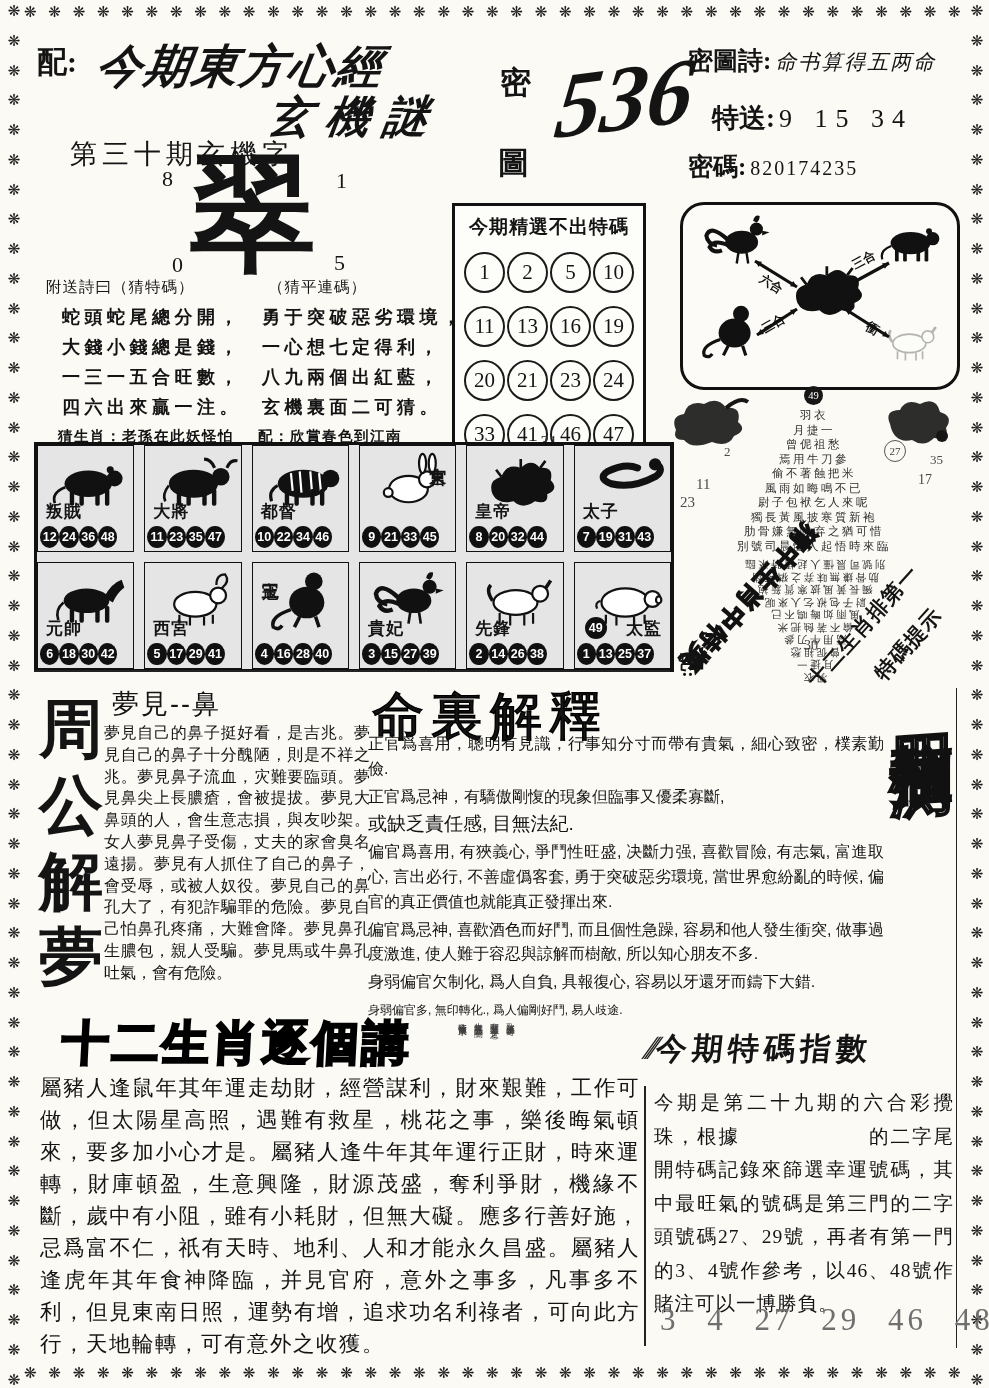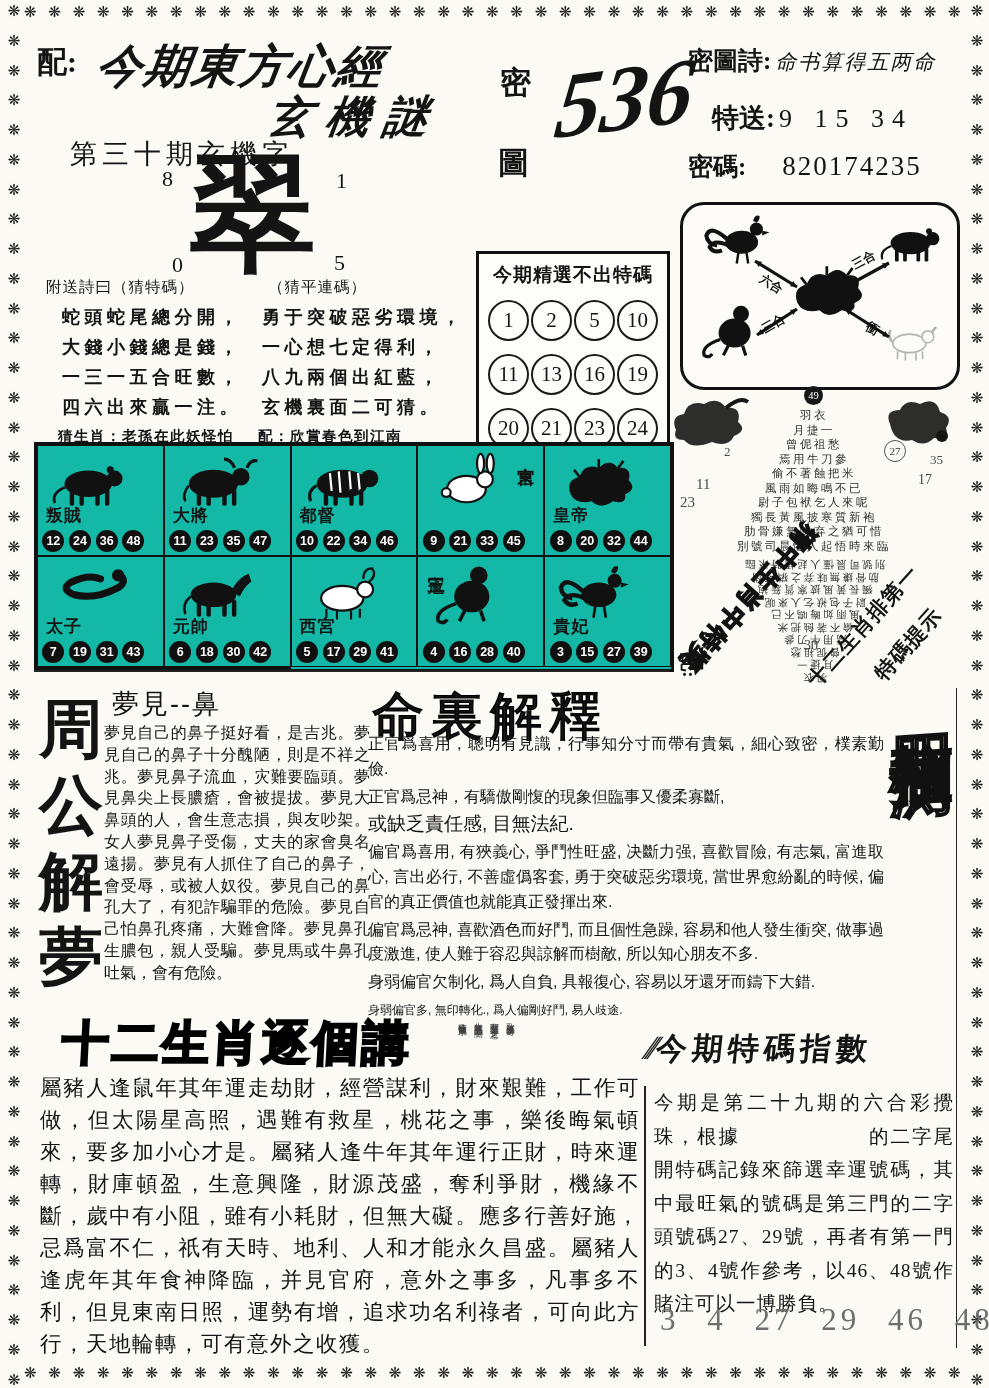--- a/index.html
+++ b/index.html
@@ -24,22 +24,22 @@
   .poemfoot{font-size:14.5px;letter-spacing:1.5px;line-height:24px;font-weight:600;}
   
   .exbox{border:3px solid #111;background:#fdfdfa;}
   .extitle{font-size:19px;font-weight:bold;text-align:center;letter-spacing:1px;margin-top:8px;}
   .exgrid{display:grid;grid-template-columns:repeat(4,1fr);row-gap:13px;padding:12px 8px 0 8px;justify-items:center;}
   .excirc{width:37px;height:37px;border:2px solid #1a1a1a;border-radius:50%;display:flex;
           align-items:center;justify-content:center;font-size:21px;}
   
   .relbox{border:3px solid #111;border-radius:24px;overflow:hidden;background:#fcfbf7;}
   
-  .zgrid{display:grid;grid-template-columns:repeat(5,1fr);grid-template-rows:repeat(2,1fr);
-         border:3px solid #111;background:#14b8a6;}
+  .zgrid{display:grid;grid-template-columns:repeat(6,1fr);grid-template-rows:repeat(2,1fr);
+         border:3px solid #111;background:#e5e5e5;gap:10px;}
   .zcell{border:1.2px solid #111;position:relative;overflow:hidden;}
   .ztitle{position:absolute;font-size:17px;font-weight:bold;font-family:"Liberation Sans",sans-serif;letter-spacing:1px;}
   .znums{position:absolute;bottom:3px;left:2px;right:16px;display:flex;justify-content:space-around;align-items:flex-end;}
   .zbadge{width:22px;height:22px;border-radius:50%;background:#101010;color:#fff;display:flex;
           align-items:center;justify-content:center;font-size:12.5px;font-weight:bold;
           font-family:"Liberation Sans",sans-serif;}
   
   .pyr{width:292px;text-align:center;}
   .pyrline{font-size:11.5px;letter-spacing:2.5px;line-height:14.5px;color:#2e2e2e;white-space:nowrap;}
   .pyrnum{color:#4a4a4a;}
@@ -95,42 +95,42 @@
   <div class="abs" style="left:688px;top:44px;white-space:nowrap;">
     <span style="font-size:25px;font-weight:bold;">密圖詩:</span>
     <span style="font-size:21px;font-style:italic;letter-spacing:2px;">命书算得五两命</span>
   </div>
   <div class="abs" style="left:712px;top:100px;white-space:nowrap;">
     <span style="font-size:27px;font-weight:bold;">特送:</span>
     <span style="font-size:26px;letter-spacing:8px;">9  15  34</span>
   </div>
   <div class="abs" style="left:688px;top:150px;white-space:nowrap;">
     <span style="font-size:25px;font-weight:bold;">密碼:</span>
-    <span style="font-size:27px;letter-spacing:2px;margin-left:32px;">820174235</span>
+    <span style="font-size:20px;letter-spacing:2px;">820174235</span>
   </div>
 
   <div class="abs poemhead" style="left:46px;top:277px;">附送詩曰（猜特碼）</div>
   <div class="abs poemhead" style="left:268px;top:277px;">（猜平連碼）</div>
   <div class="abs" id="poem-left-lines" style="left:62px;top:302px;">
       <div class="poemline">蛇頭蛇尾總分開，</div>
       <div class="poemline">大錢小錢總是錢，</div>
       <div class="poemline">一三一五合旺數，</div>
       <div class="poemline">四六出來贏一注。</div>
     </div>
   <div class="abs" id="poem-right-lines" style="left:262px;top:302px;">
       <div class="poemline">勇于突破惡劣環境，</div>
       <div class="poemline">一心想七定得利，</div>
       <div class="poemline">八九兩個出紅藍，</div>
       <div class="poemline">玄機裏面二可猜。</div>
     </div>
   <div class="abs poemfoot" style="left:58px;top:424px;">猜生肖：老孫在此妖怪怕</div>
   <div class="abs poemfoot" style="left:58px;top:448px;">猜：左邊一頭羊</div>
   <div class="abs poemfoot" style="left:258px;top:424px;">配：欣賞春色到江南</div>
 
-  <div class="abs exbox" style="left:476px;top:203px;width:188px;height:240px;margin-top:48px;">
+  <div class="abs exbox" style="left:452px;top:203px;width:188px;height:240px;">
     <div class="extitle">今期精選不出特碼</div>
     <div class="exgrid" id="exclusion-grid">
         <div class="excirc">1</div>
         <div class="excirc">2</div>
         <div class="excirc">5</div>
         <div class="excirc">10</div>
         <div class="excirc">11</div>
         <div class="excirc">13</div>
         <div class="excirc">16</div>
         <div class="excirc">19</div>

